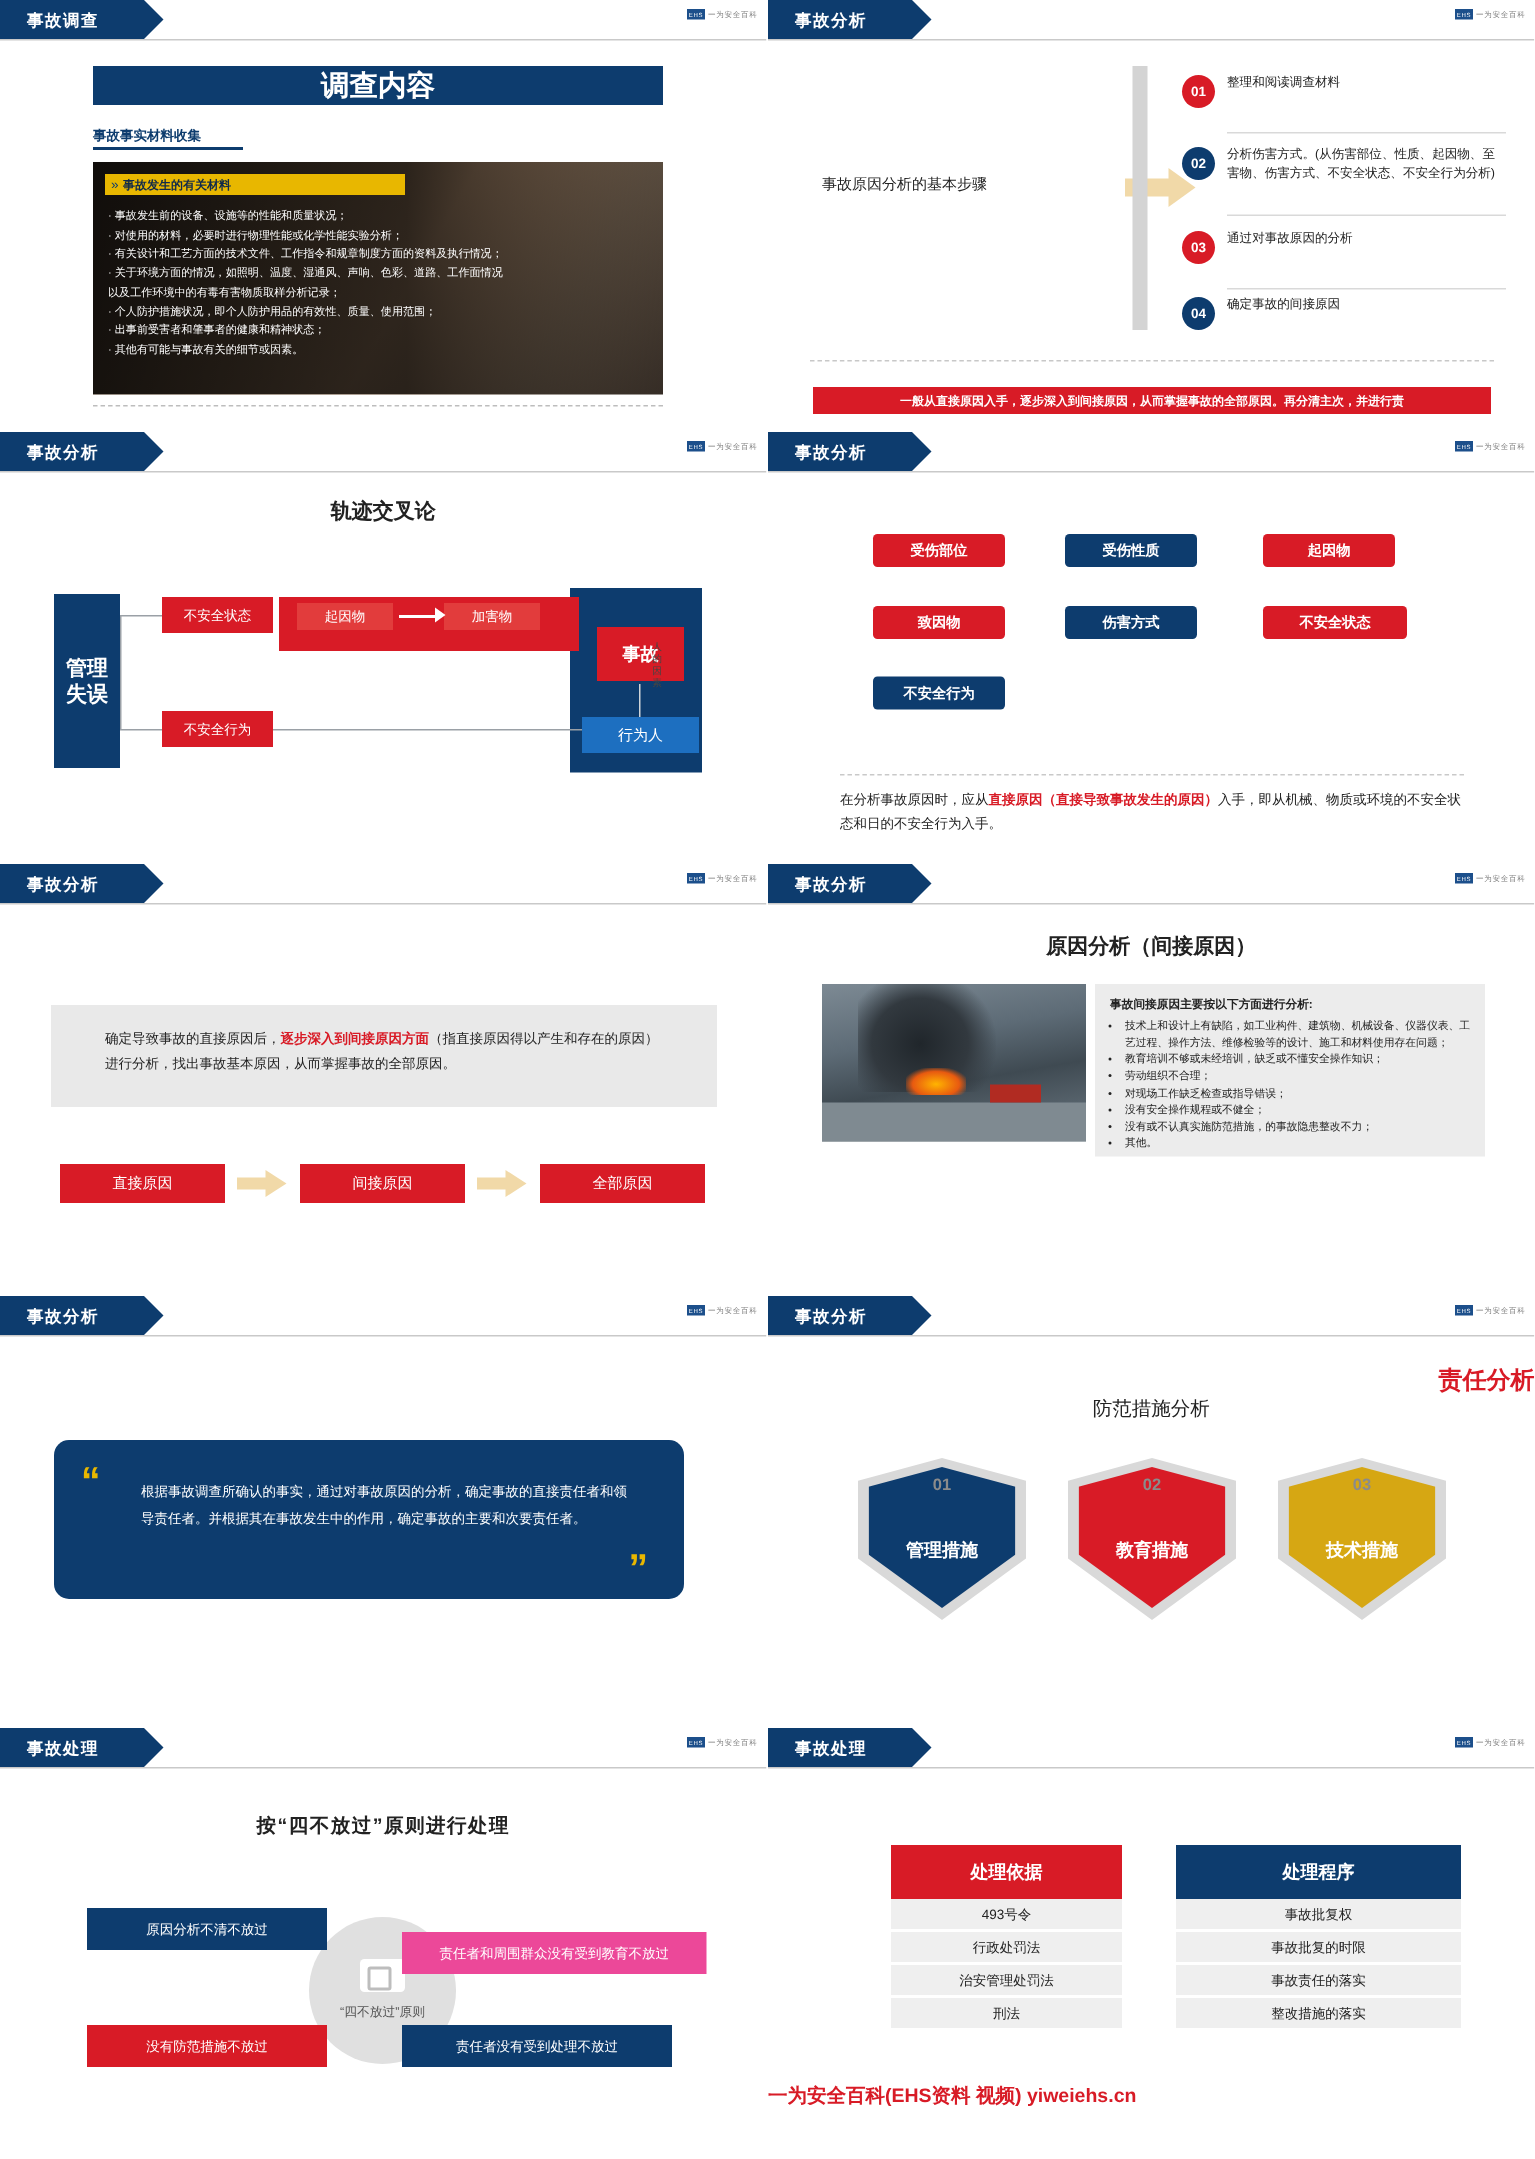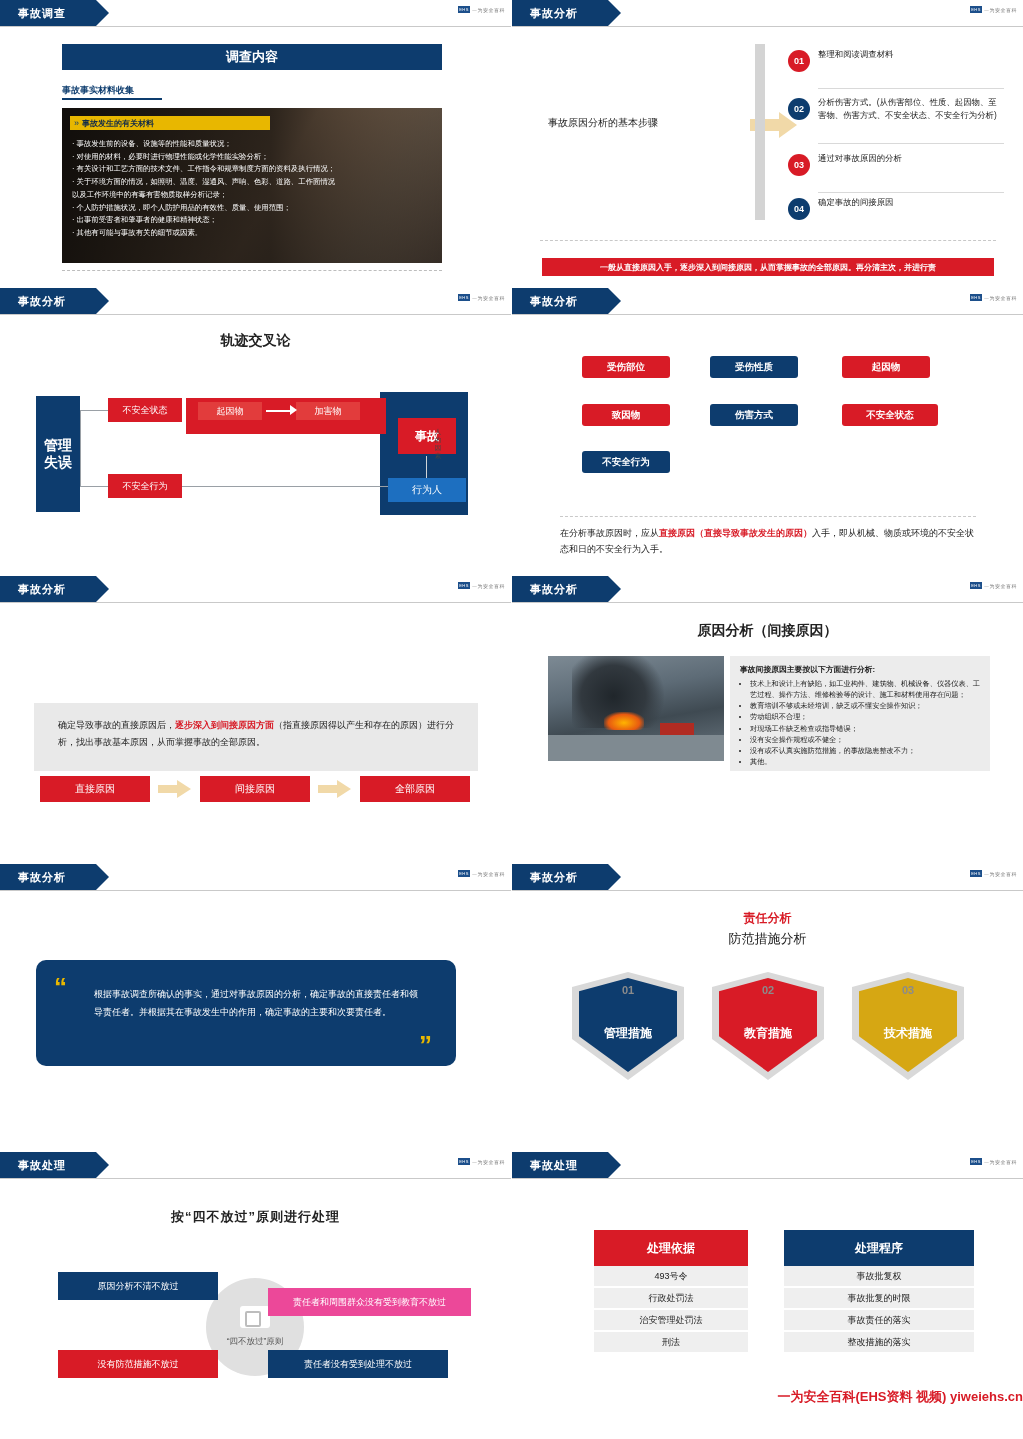--- a/index.html
+++ b/index.html
@@ -63,21 +63,21 @@
   }
 
   .title-center {
     position:absolute; width:100%; text-align:center;
     font-size:14px; color:#222; font-weight:bold;
   }
 
   
   .s1 .banner {
     position:absolute; left:62px; top:44px; width:380px; height:26px;
-    background:#0d3c6e; color:#fff; font-size:13px; font-weight:bold;
+    background:#0d3c6e; color:#fff; font-size:19px; font-weight:bold;
     display:flex; align-items:center; justify-content:center;
   }
   .s1 .sub {
     position:absolute; left:62px; top:84px;
     font-size:9px; font-weight:bold; color:#0d3c6e;
   }
   .s1 .subline {
     position:absolute; left:62px; top:98px; width:100px; height:2px; background:#0d3c6e;
   }
   .s1 .photo {
@@ -173,21 +173,21 @@
   .s4 .dash { position:absolute; left:48px; top:228px; width:416px; border-top:1px dashed #c9c9c9; }
   .s4 .para {
     position:absolute; left:48px; top:238px; width:420px;
     font-size:9px; line-height:1.75; color:#222;
   }
   .s4 .para b { color:#d81b26; }
 
   
   .s5 .greybox {
     position:absolute; left:34px; top:94px; width:444px; height:68px;
-    background:#e9e9e9; padding:14px 24px; font-size:9px; line-height:1.85; color:#222;margin-top:33px;
+    background:#e9e9e9; padding:14px 36px; font-size:9px; line-height:1.85; color:#222;
   }
   .s5 .greybox b { color:#d81b26; }
   .s5 .flowbox {
     position:absolute; top:200px; height:26px; background:#d81b26; color:#fff;
     font-size:10px; display:flex; align-items:center; justify-content:center;
   }
   .s5 .fa { position:absolute; top:204px; width:34px; height:18px; }
   .s5 .fa .r { position:absolute; left:0; top:5px; width:20px; height:8px; background:#f1d9a8; }
   .s5 .fa .t { position:absolute; left:19px; top:0; width:0; height:0;
         border-top:9px solid transparent; border-bottom:9px solid transparent; border-left:14px solid #f1d9a8; }
@@ -225,21 +225,21 @@
   }
   .s7 .quote .qm2 {
     position:absolute; right:24px; bottom:8px; font-size:26px; color:#e8b700; font-weight:bold; line-height:1;
   }
   .s7 .quote p {
     position:absolute; left:58px; top:26px; right:34px; margin:0;
     font-size:9px; line-height:1.95;
   }
 
   
-  .s8 .t1 { position:absolute; width:100%; top:46px; text-align:center; font-size:12px; font-weight:bold; color:#d81b26; }
+  .s8 .t1 { position:absolute; width:100%; top:46px; text-align:right; font-size:16px; font-weight:bold; color:#d81b26; }
   .s8 .t2 { position:absolute; width:100%; top:66px; text-align:center; font-size:13px; color:#222; }
   .s8 .shield { position:absolute; width:112px; height:108px; top:108px; }
   .s8 .shield .outer {
     position:absolute; inset:0;
     background:#d9d9d9;
     clip-path: polygon(50% 0%, 100% 14%, 100% 62%, 50% 100%, 0% 62%, 0% 14%);
   }
   .s8 .shield .inner {
     position:absolute; left:7px; top:6px; right:7px; bottom:8px;
     clip-path: polygon(50% 0%, 100% 14%, 100% 62%, 50% 100%, 0% 62%, 0% 14%);
@@ -275,21 +275,21 @@
   .s10 .tbl { position:absolute; top:78px; width:190px; }
   .s10 .tbl .th {
     height:36px; color:#fff; font-size:12px; font-weight:bold;
     display:flex; align-items:center; justify-content:center;
   }
   .s10 .tbl .td {
     height:22px; background:#efefef; border-bottom:2px solid #fff;
     font-size:9px; color:#222; display:flex; align-items:center; justify-content:center;
   }
   .s10 .watermark {
-    position:absolute; left:0; right:0; top:236px; text-align:right;
+    position:absolute; left:0; right:0; top:236px; text-align:left;
     font-size:13px; font-weight:bold; color:#d81b26;
   }
 </style>
 </head>
 <body>
 
 <div class="deck">
 
   <div class="slide s1">
     <div class="hdr">

